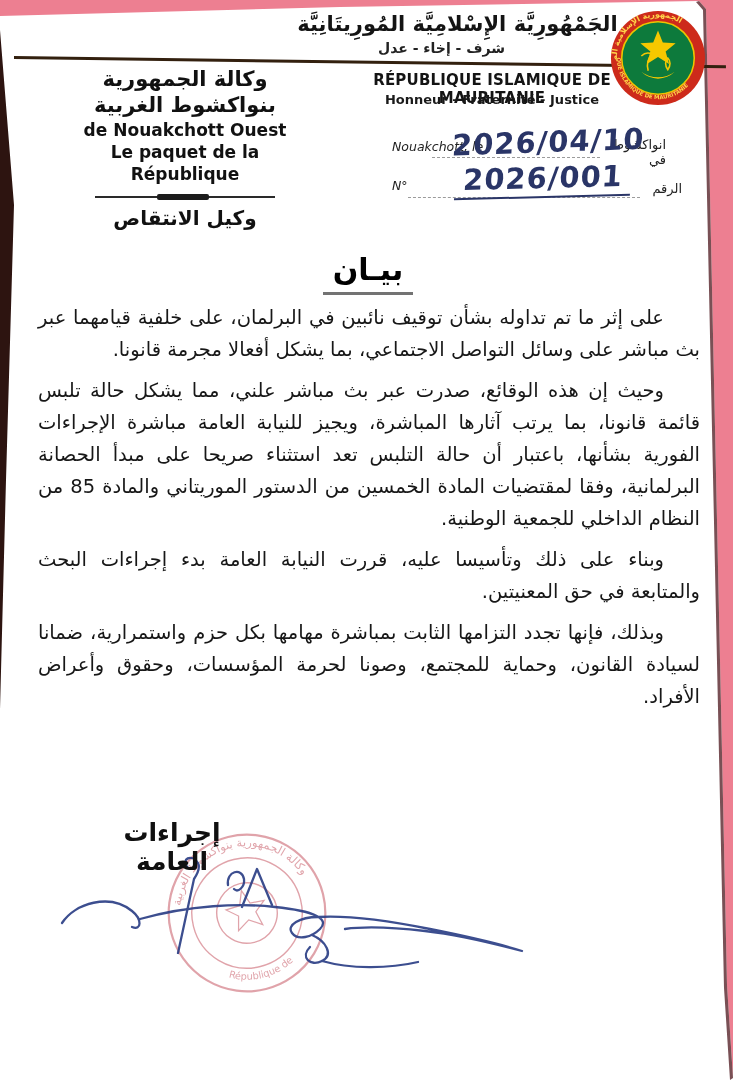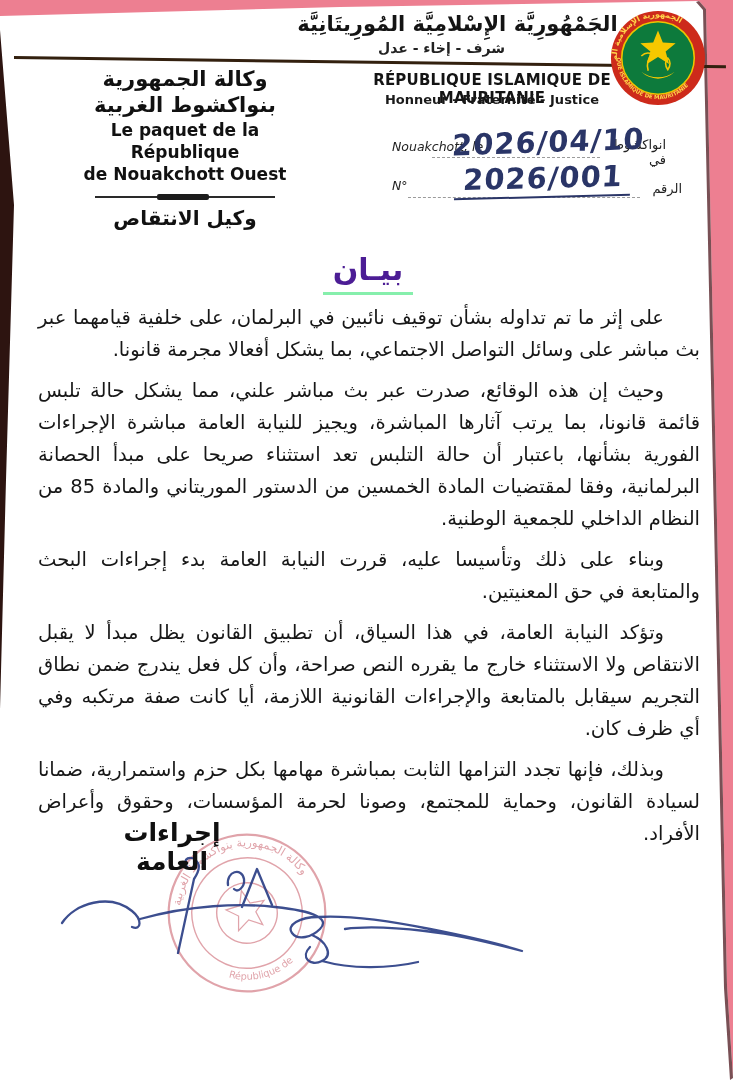--- a/index.html
+++ b/index.html
@@ -49,22 +49,22 @@
   .ref-label-ar{position:absolute;font-size:13px;color:#222;direction:rtl;}
   .ref-line{position:absolute;border-bottom:1.5px dashed #9b9b9b;height:1px;}
   .ink{color:#2a3567;}
   .hand-date{position:absolute;left:452px;top:125px;font-size:29px;font-weight:bold;
     transform:rotate(-2deg) skewX(-5deg);letter-spacing:1px;z-index:3;}
   .hand-num{position:absolute;left:455px;top:161px;font-size:29px;font-weight:bold;
     transform:rotate(-1.5deg) skewX(-5deg);letter-spacing:1px;z-index:3;
     border-bottom:2.5px solid #2a3567;padding:0 8px 1px 8px;}
   
   .title-wrap{position:absolute;left:38px;top:252px;width:660px;text-align:center;}
-  .title{display:inline-block;font-size:30px;font-weight:bold;color:#4c1d95;direction:rtl;
-    border-bottom:3px solid #86efac;padding:0 10px 5px 10px;}
+  .title{display:inline-block;font-size:30px;font-weight:bold;color:#000000;direction:rtl;
+    border-bottom:3px solid #737373;padding:0 10px 5px 10px;}
   .body-text{position:absolute;left:38px;top:302px;width:662px;direction:rtl;
     font-size:19.5px;line-height:32px;color:#171717;text-align:justify;}
   .body-text p{margin:0 0 9px 0;text-indent:36px;}
   .sig-label{position:absolute;left:92px;top:818px;width:160px;text-align:center;
     font-size:25px;font-weight:bold;color:#101010;direction:rtl;z-index:6;}
   
   .stamp{position:absolute;left:158px;top:824px;width:178px;height:178px;opacity:.5;
     transform:rotate(-14deg);z-index:4;}
   .signature{position:absolute;left:30px;top:845px;width:525px;height:170px;z-index:5;}
 </style>
@@ -98,22 +98,22 @@
   <text font-size="8" font-weight="bold" fill="#ffd24a">
     <textPath href="#sealTop" startOffset="22%" text-anchor="middle">الجمهورية الإسلامية الموريتانية</textPath>
   </text>
   <text font-size="5.6" font-weight="bold" fill="#ffd24a">
     <textPath href="#sealBottom" startOffset="28%" text-anchor="middle">REPUBLIQUE ISLAMIQUE DE MAURITANIE</textPath>
   </text>
 </svg>
 
 <div class="office-block">
   <div class="office-ar">وكالة الجمهورية بنواكشوط الغربية</div>
+  <div class="office-fr">de Nouakchott Ouest</div>
   <div class="office-fr">Le paquet de la République</div>
-  <div class="office-fr">de Nouakchott Ouest</div>
   <div class="mini-divider">
       <div class="thin"></div>
       <div class="thick"></div>
     </div>
   <div class="officer-ar">وكيل الانتقاص</div>
 </div>
 
 <div class="ref-label-fr" style="left:392px;top:139px;">Nouakchott, le</div>
 <div class="ref-label-ar" style="left:596px;top:137px;width:70px;">انواكشوط، في</div>
 <div class="ref-line" style="left:432px;top:156px;width:168px;"></div>
@@ -123,21 +123,20 @@
 <div class="ref-label-ar" style="left:642px;top:181px;width:40px;">الرقم</div>
 <div class="ref-line" style="left:408px;top:196px;width:232px;"></div>
 <div class="hand-num ink">2026/001</div>
 
 <div class="title-wrap"><span class="title">بيـان</span></div>
 
 <div class="body-text">
   <p>على إثر ما تم تداوله بشأن توقيف نائبين في البرلمان، على خلفية قيامهما عبر بث مباشر على وسائل التواصل الاجتماعي، بما يشكل أفعالا مجرمة قانونا.</p>
   <p>وحيث إن هذه الوقائع، صدرت عبر بث مباشر علني، مما يشكل حالة تلبس قائمة قانونا، بما يرتب آثارها المباشرة، ويجيز للنيابة العامة مباشرة الإجراءات الفورية بشأنها، باعتبار أن حالة التلبس تعد استثناء صريحا على مبدأ الحصانة البرلمانية، وفقا لمقتضيات المادة الخمسين من الدستور الموريتاني والمادة 85 من النظام الداخلي للجمعية الوطنية.</p>
   <p>وبناء على ذلك وتأسيسا عليه، قررت النيابة العامة بدء إجراءات البحث والمتابعة في حق المعنيتين.</p>
-  <p>وتؤكد النيابة العامة، في هذا السياق، أن تطبيق القانون يظل مبدأ لا يقبل الانتقاص ولا الاستثناء خارج ما يقرره النص صراحة، وأن كل فعل يندرج ضمن نطاق التجريم سيقابل بالمتابعة والإجراءات القانونية اللازمة، أيا كانت صفة مرتكبه وفي أي ظرف كان.</p>
   <p>وبذلك، فإنها تجدد التزامها الثابت بمباشرة مهامها بكل حزم واستمرارية، ضمانا لسيادة القانون، وحماية للمجتمع، وصونا لحرمة المؤسسات، وحقوق وأعراض الأفراد.</p>
 </div>
 
 <div class="sig-label">إجراءات العامة</div>
 
 <svg class="stamp" viewBox="0 0 200 200">
   <g stroke="#c24a57" fill="none">
     <circle cx="100" cy="100" r="88" stroke-width="2.5"></circle>
     <circle cx="100" cy="100" r="62" stroke-width="1.6"></circle>
     <circle cx="100" cy="100" r="34" stroke-width="1.6"></circle>

